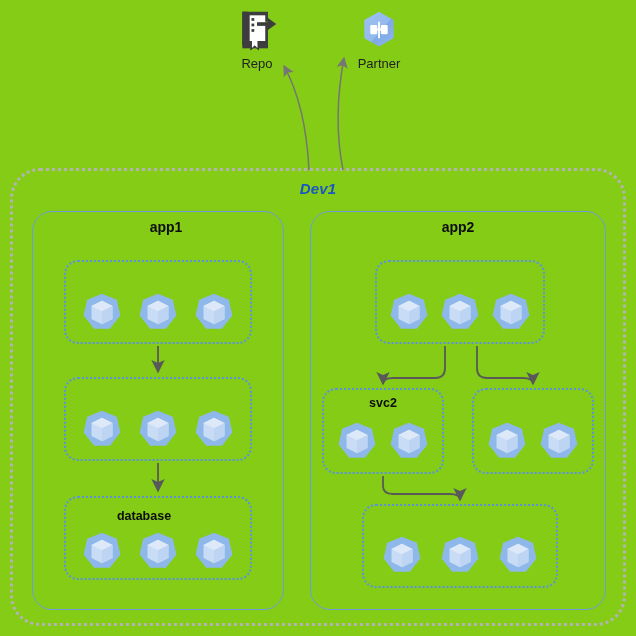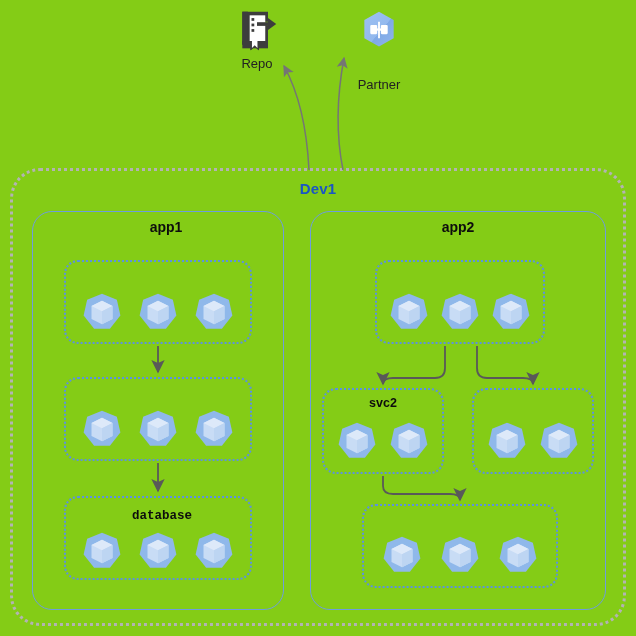--- a/index.html
+++ b/index.html
@@ -42,20 +42,21 @@
     border-radius: 30px;
     box-sizing: border-box;
   }
   .cluster-label {
     position: absolute;
     font-size: 15px;
     font-weight: bold;
     color: #1a56c4;
     letter-spacing: .2px;
     white-space: nowrap;
+    font-style: italic;
   }
 
   
   .app-box {
     position: absolute;
     border: 1.6px solid #6e9ddd;
     border-radius: 20px;
     box-sizing: border-box;
     background: transparent;
   }
@@ -134,21 +135,21 @@
 
       <rect x="8" y="36" width="28" height="8" fill="#3d3d3d"></rect>
       <path d="M17 36 L17 46 L21.5 42 L26 46 L26 36 Z" fill="#3d3d3d"></path>
       <path d="M17 36 L17 46 L21.5 42 L26 46 L26 36 Z" fill="#3d3d3d"></path>
       <polygon points="17,37 26,37 26,46 21.5,42 17,46" fill="#3d3d3d"></polygon>
       <polygon points="18.5,36 24.5,36 24.5,43.5 21.5,40.6 18.5,43.5" fill="#ffffff"></polygon>
     </svg>
     <span class="ext-label">Repo</span>
   </div>
 
-  <div class="ext-node" style="left:334px; top:8px;gap:21px;">
+  <div class="ext-node" style="left:334px; top:8px;">
     <svg width="44" height="44" viewBox="0 0 48 48">
       <defs>
         <linearGradient id="hexg" x1="0" y1="0" x2="1" y2="1">
           <stop offset="0%" stop-color="#9cc0f2"></stop>
           <stop offset="55%" stop-color="#93b9ee"></stop>
           <stop offset="56%" stop-color="#7fa9e6"></stop>
           <stop offset="100%" stop-color="#8fb5ec"></stop>
         </linearGradient>
       </defs>
       <path d="M24 4 L40 13 L40 33 L24 42 L8 33 L8 13 Z" fill="url(#hexg)"></path>
@@ -217,21 +218,21 @@
         <g>
           <path d="M24 3 L41 10 L45 28 L33 43 L15 43 L3 28 L7 10 Z" fill="#8fb8ea"></path>
           <path d="M24 11 L36 17 L36 32 L24 38 L12 32 L12 17 Z" fill="#c8dcf5"></path>
           <path d="M24 11 L36 17 L24 23 L12 17 Z" fill="#dde9f9"></path>
           <path d="M24 23 L36 17 L36 32 L24 38 Z" fill="#bdd5f2"></path>
         </g>
       </svg>
   </div>
 
   <div class="svc-box" style="left:64px; top:496px; width:188px; height:84px;"></div>
-  <div class="svc-label" style="left:68px; top:509px; width:188px;font-family:Liberation Mono, monospace;">database</div>
+  <div class="svc-label" style="left:50px; top:509px; width:188px;">database</div>
   <div class="pod-row" style="left:64px; top:530px; width:188px;">
     <svg class="pod" viewBox="0 0 48 48">
         <g>
           <path d="M24 3 L41 10 L45 28 L33 43 L15 43 L3 28 L7 10 Z" fill="#8fb8ea"></path>
           <path d="M24 11 L36 17 L36 32 L24 38 L12 32 L12 17 Z" fill="#c8dcf5"></path>
           <path d="M24 11 L36 17 L24 23 L12 17 Z" fill="#dde9f9"></path>
           <path d="M24 23 L36 17 L36 32 L24 38 Z" fill="#bdd5f2"></path>
         </g>
       </svg>
     <svg class="pod" viewBox="0 0 48 48">

